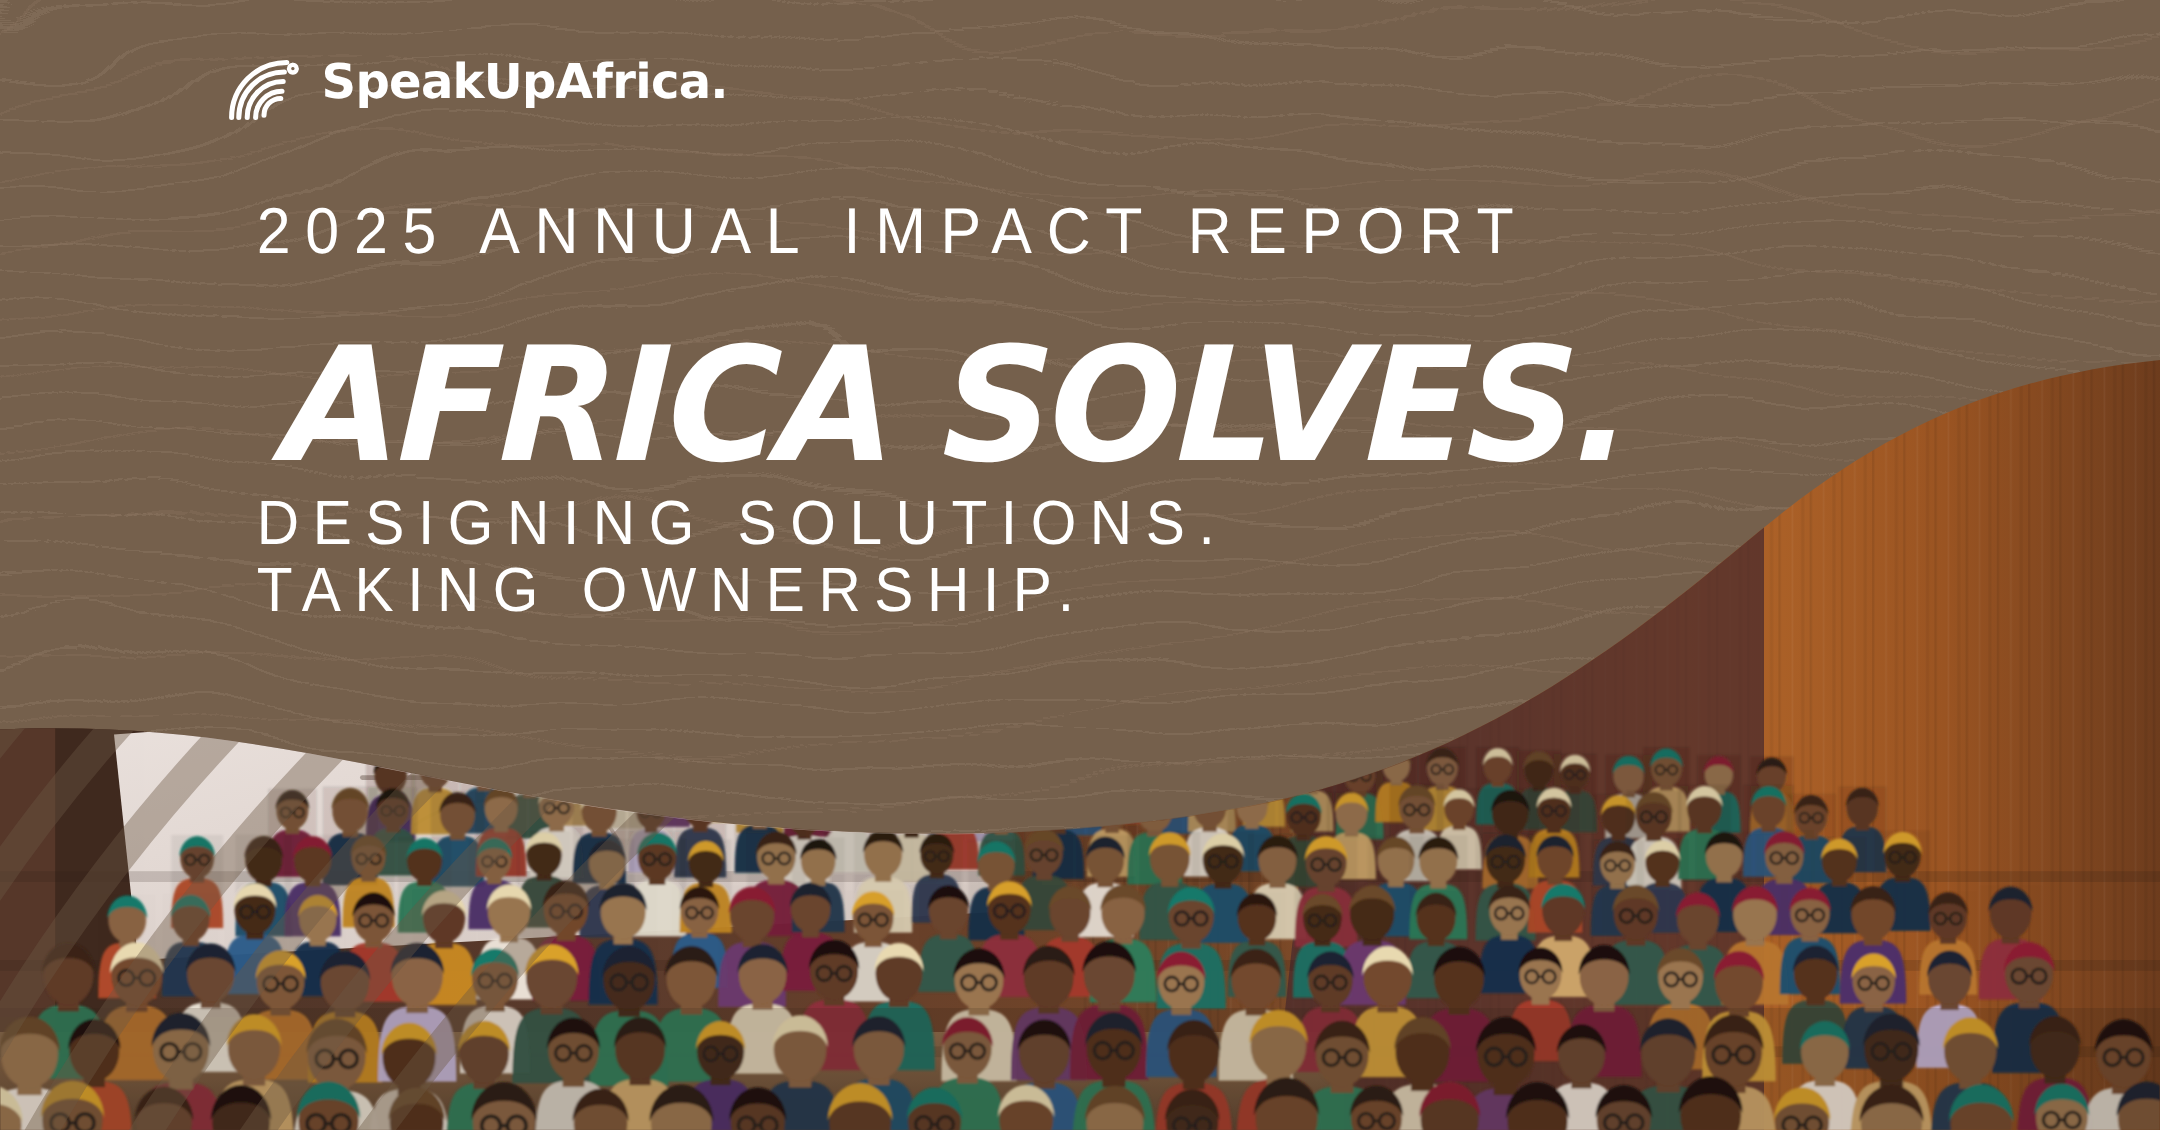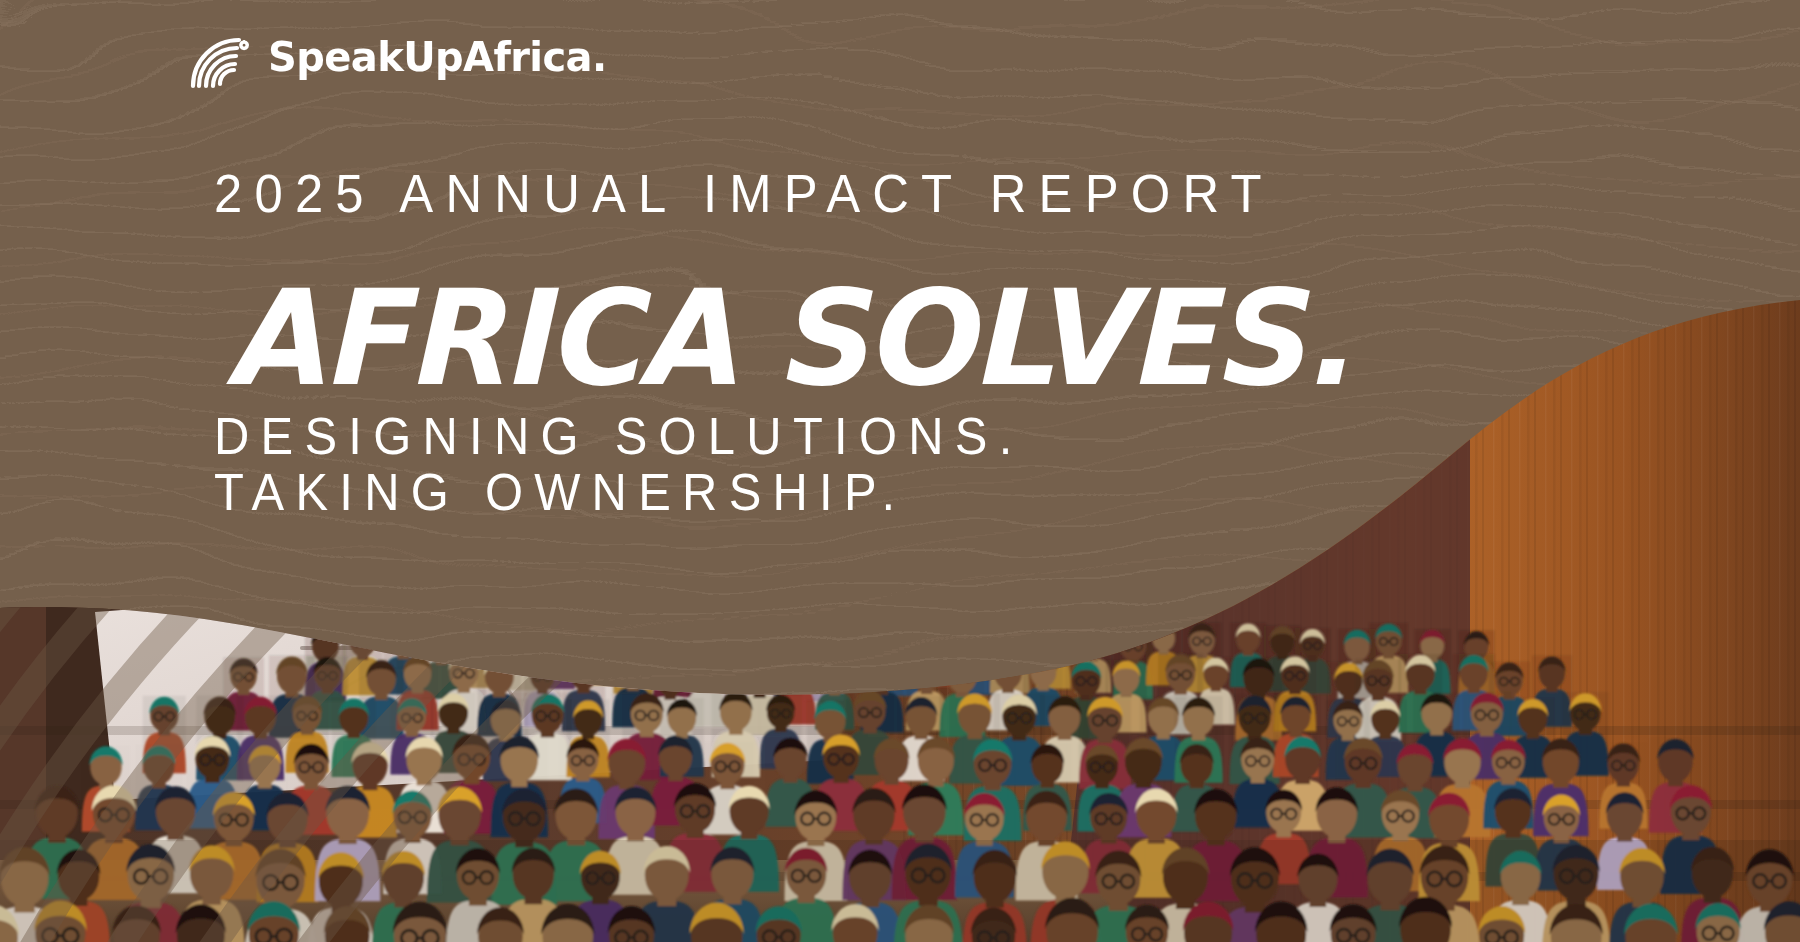--- a/index.html
+++ b/index.html
@@ -29,21 +29,21 @@
     overflow:hidden;
   }
   .photo-band svg { width:100%; height:100%; display:block; }
 
   
   .content { position:absolute; inset:0; z-index:5; pointer-events:none; }
   .content > * { pointer-events:auto; }
 
   
   .logo-lockup {
-    position:absolute; left:183px; top:20px;
+    position:absolute; left:183px; top:32px;
     display:flex; align-items:center; gap:13px;
     height:72px;
   }
   .logo-mark { width:72px; height:72px; flex:0 0 72px; display:block; }
   .logo-word {
     color:#ffffff;
     font-family:"DejaVu Sans", sans-serif;
     font-size:40px;
     font-weight:700;
     letter-spacing:-0.6px;

